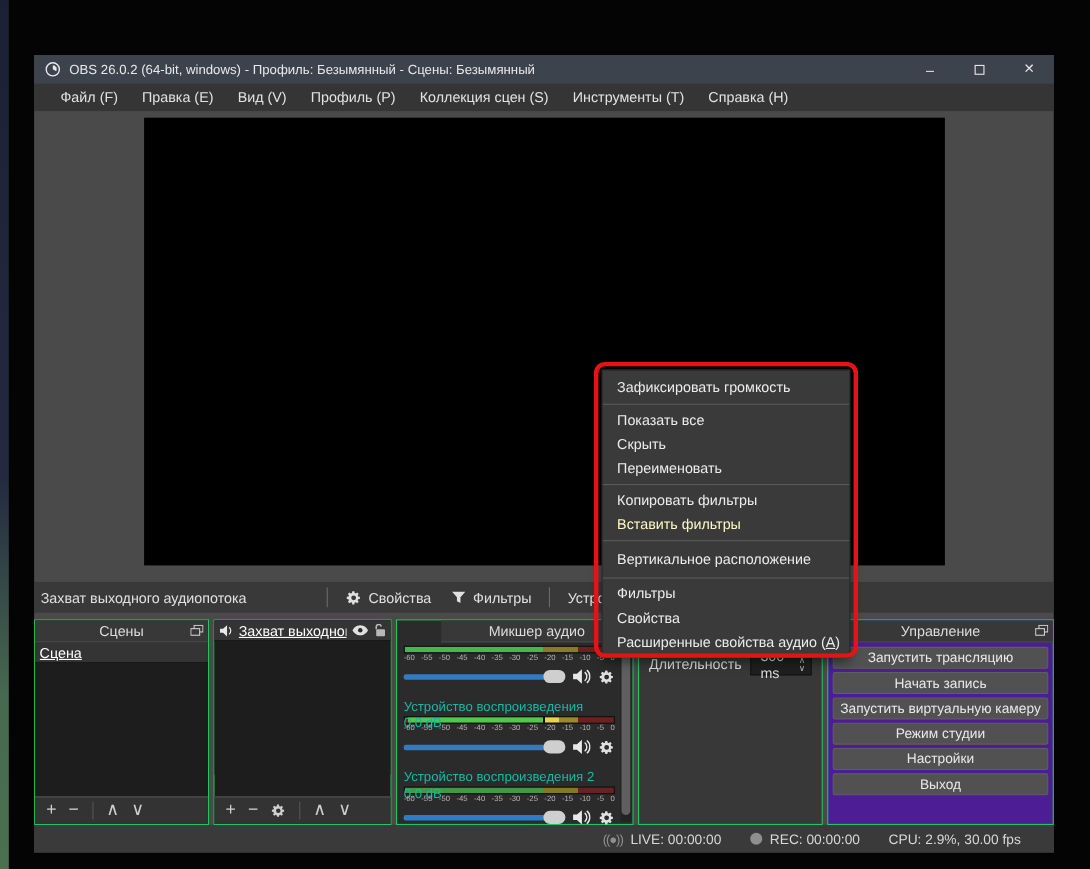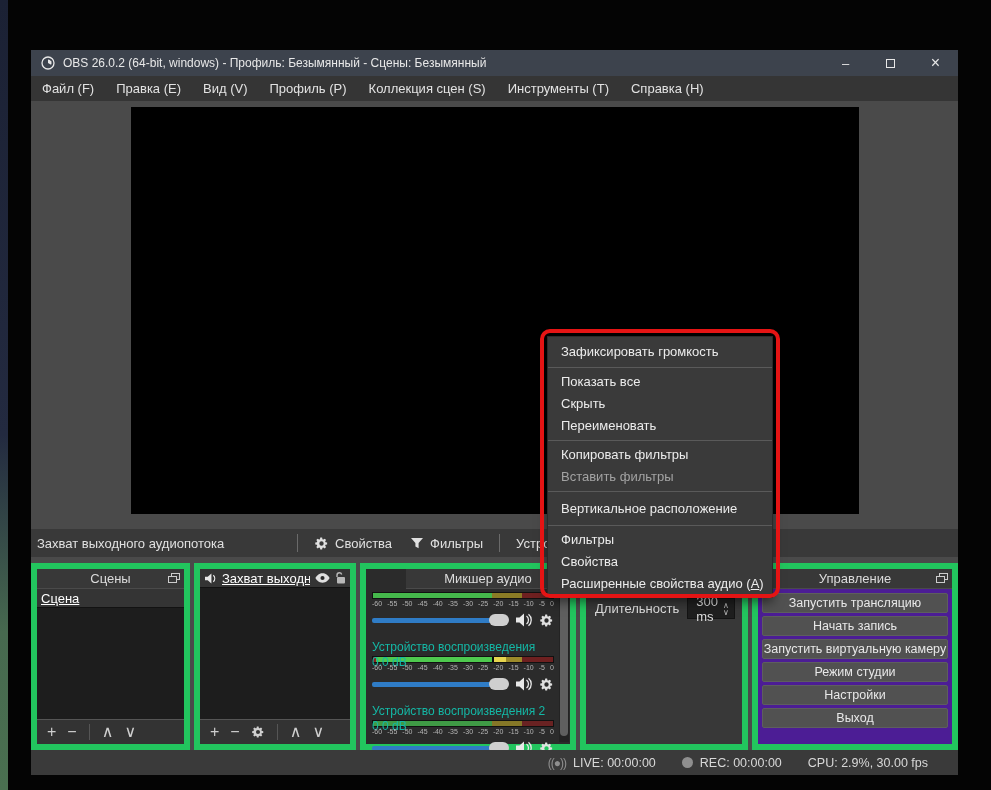--- a/index.html
+++ b/index.html
@@ -16,36 +16,36 @@
 
   .titlebar { position:absolute; left:0; top:0; width:100%; height:26px; background:#3d434d;
     display:flex; align-items:center; color:#e8e8e8; font-size:12px; }
   .titlebar .logo { margin:0 8px 0 10px; display:flex; }
   .win-controls { position:absolute; right:0; top:0; height:26px; display:flex; }
   .win-btn { width:45px; height:26px; display:flex; align-items:center; justify-content:center; color:#e8e8e8; font-size:13px; }
   .max-glyph { width:9px; height:9px; border:1px solid #e8e8e8; display:inline-block; }
   .close-glyph { font-size:16px; line-height:1; }
 
   .menubar { position:absolute; left:0; top:26px; width:100%; height:25px; background:#353535;
-    display:flex; align-items:center; color:#e2e2e2; font-size:13px; }
+    display:flex; align-items:center; color:#e2e2e2; font-size:13px;padding-left:13px; }
   .menubar span { padding:0 11px; line-height:25px; }
 
   .canvas { position:absolute; left:100px; top:57px; width:728px; height:407px; background:#000; }
 
   
   .source-toolbar { position:absolute; left:0; top:479px; width:100%; height:28px; background:#393939;
     display:flex; align-items:center; color:#e0e0e0; font-size:13px; }
   .source-toolbar .src-label { margin-left:6px; }
   .tb-group { position:absolute; left:262px; top:0; height:28px; display:flex; align-items:center; gap:6px; }
   .tb-sep { width:1px; height:18px; background:#6a6a6a; margin:0 4px; }
   .tb-btn { display:flex; align-items:center; gap:6px; padding:0 6px; height:24px; color:#e0e0e0; }
   .tb-btn svg { flex:none; }
 
   
-  .dock { position:absolute; top:513px; height:187px; border:6px solid #22c55e; background:#1d1d1d; }
+  .dock { position:absolute; top:513px; height:187px; border:1px solid #22c55e; background:#1d1d1d; }
   .dock-header { height:20px; background:#383838; color:#dcdcdc; font-size:13px; line-height:20px;
     text-align:center; position:relative; border-bottom:1px solid #4a4a4a; }
   .popout { position:absolute; right:4px; top:4px; }
 
   #dock-scenes { left:0; width:159px; }
   #dock-sources { left:163px; width:162px; }
   #dock-mixer { left:329px; width:216px; background:#2b2b2b;padding-left:40px; }
   #dock-transitions { left:549px; width:168px; background:#383838; }
   #dock-control { left:721px; width:206px; background:#4c1d95; }
 
@@ -95,21 +95,21 @@
   .cast-icon { color:#8f8f8f; letter-spacing:-1px; font-size:12px; }
   .rec-dot { width:11px; height:11px; border-radius:50%; background:#8f8f8f; display:inline-block; }
 
   
   .context-menu { position:absolute; left:547px; top:336px; width:226px; background:#3a3a3a;
     border:1px solid #2a2a2a; box-shadow:0 4px 10px rgba(0,0,0,.5); padding:2px 0; z-index:50;
     color:#ececec; font-size:13px; }
   .cm-item { height:22px; line-height:22px; padding-left:13px; white-space:nowrap; }
   .cm-item.first { height:25px; line-height:25px; }
   .cm-item.tall { height:27px; line-height:27px; }
-  .cm-item.disabled { color:#a3a3a3; }
+  .cm-item.disabled { color:#fef9c3; }
   .cm-sep { height:1px; background:#5a5a5a; margin:3px 0; }
   .cm-accel { text-decoration:underline; }
 
   .annotation-box { position:absolute; left:540px; top:329px; width:240px; height:269px;
     border:4px solid #e51414; border-radius:10px; z-index:60; pointer-events:none; }
 
   svg { display:block; }
 </style>
 </head>
 <body>

